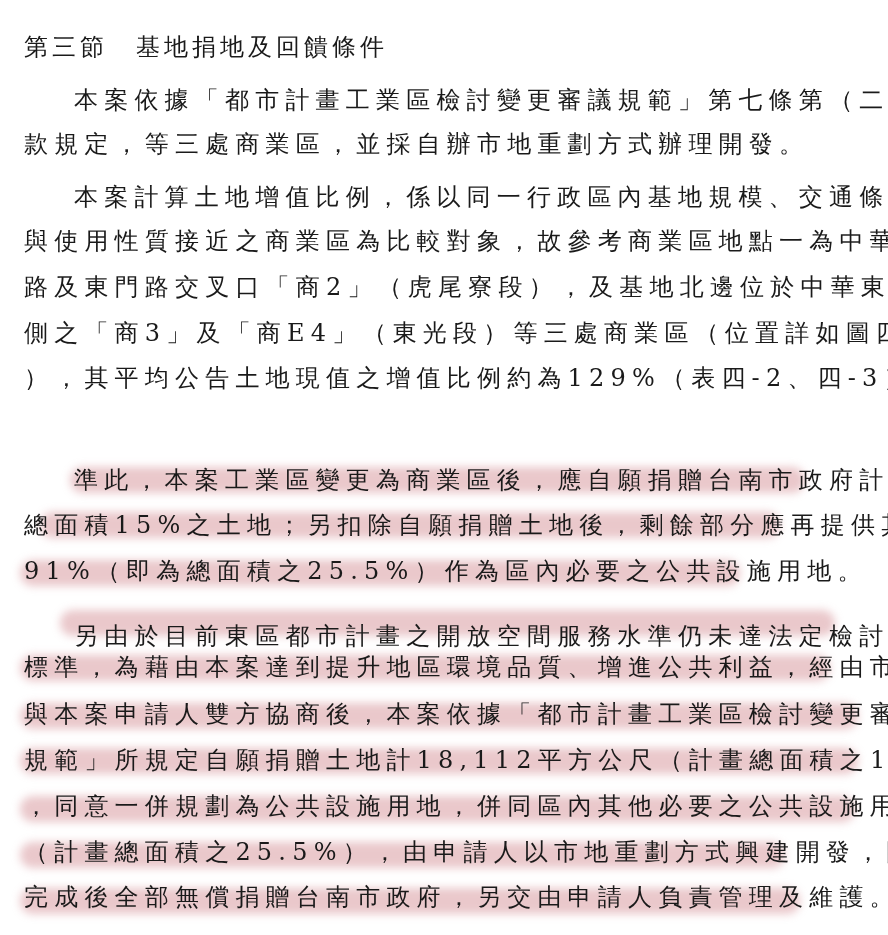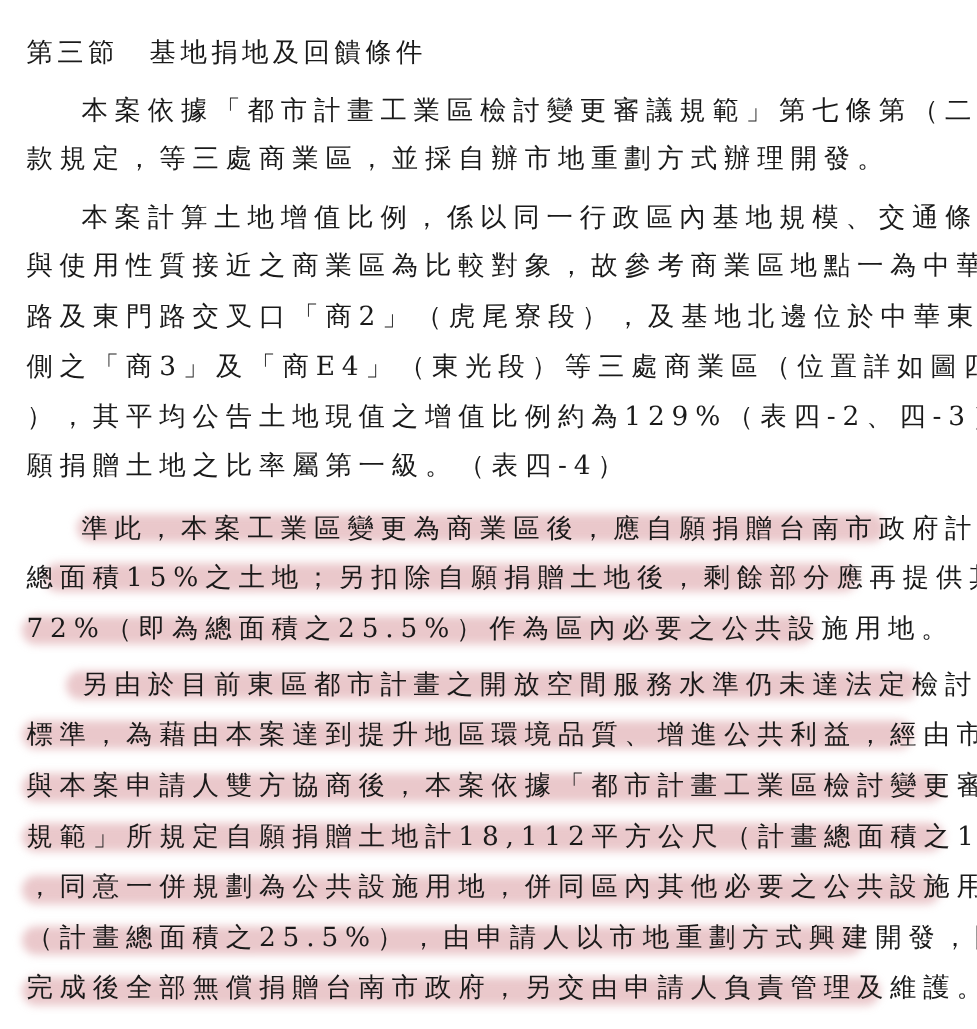--- a/index.html
+++ b/index.html
@@ -40,26 +40,25 @@
   <div class="line heading" style="top:27px;">第三節　基地捐地及回饋條件</div>
 
   <div class="line indent" style="top:80px;">本案依據「都市計畫工業區檢討變更審議規範」第七條第（二）</div>
   <div class="line" style="top:124px;">款規定，等三處商業區，並採自辦市地重劃方式辦理開發。</div>
 
   <div class="line indent" style="top:177px;">本案計算土地增值比例，係以同一行政區內基地規模、交通條件</div>
   <div class="line" style="top:221px;">與使用性質接近之商業區為比較對象，故參考商業區地點一為中華東</div>
   <div class="line" style="top:267px;">路及東門路交叉口「商2」（虎尾寮段），及基地北邊位於中華東路西</div>
   <div class="line" style="top:313px;">側之「商3」及「商E4」（東光段）等三處商業區（位置詳如圖四-1</div>
   <div class="line" style="top:358px;">），其平均公告土地現值之增值比例約為129%（表四-2、四-3），自</div>
-  <div class="line" style="top:403px;">願捐贈土地之比率屬第一級。（表四-4）</div>
 
   <div class="line indent" style="top:460px;">準此，本案工業區變更為商業區後，應自願捐贈台南市政府計畫</div>
   <div class="line" style="top:505px;">總面積15%之土地；另扣除自願捐贈土地後，剩餘部分應再提供其中</div>
-  <div class="line" style="top:551px;">72%（即為總面積之25.5%）作為區內必要之公共設施用地。</div>
+  <div class="line" style="top:551px;">91%（即為總面積之25.5%）作為區內必要之公共設施用地。</div>
 
-  <div class="line indent" style="top:602px;">另由於目前東區都市計畫之開放空間服務水準仍未達法定檢討</div>
+  <div class="line indent" style="top:616px;">另由於目前東區都市計畫之開放空間服務水準仍未達法定檢討</div>
   <div class="line" style="top:647px;">標準，為藉由本案達到提升地區環境品質、增進公共利益，經由市府</div>
   <div class="line" style="top:694px;">與本案申請人雙方協商後，本案依據「都市計畫工業區檢討變更審議</div>
   <div class="line" style="top:740px;">規範」所規定自願捐贈土地計18,112平方公尺（計畫總面積之15%）</div>
   <div class="line" style="top:786px;">，同意一併規劃為公共設施用地，併同區內其他必要之公共設施用地</div>
   <div class="line" style="top:832px;">（計畫總面積之25.5%），由申請人以市地重劃方式興建開發，開發</div>
   <div class="line" style="top:877px;">完成後全部無償捐贈台南市政府，另交由申請人負責管理及維護。</div>
 </div>
 
 </body></html>

